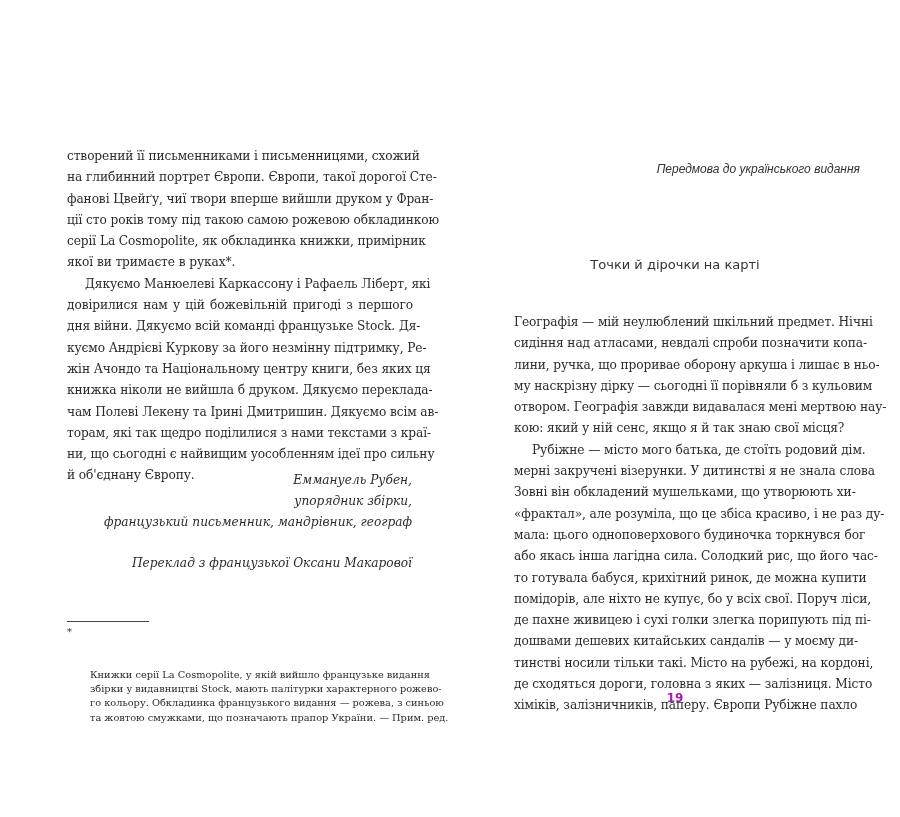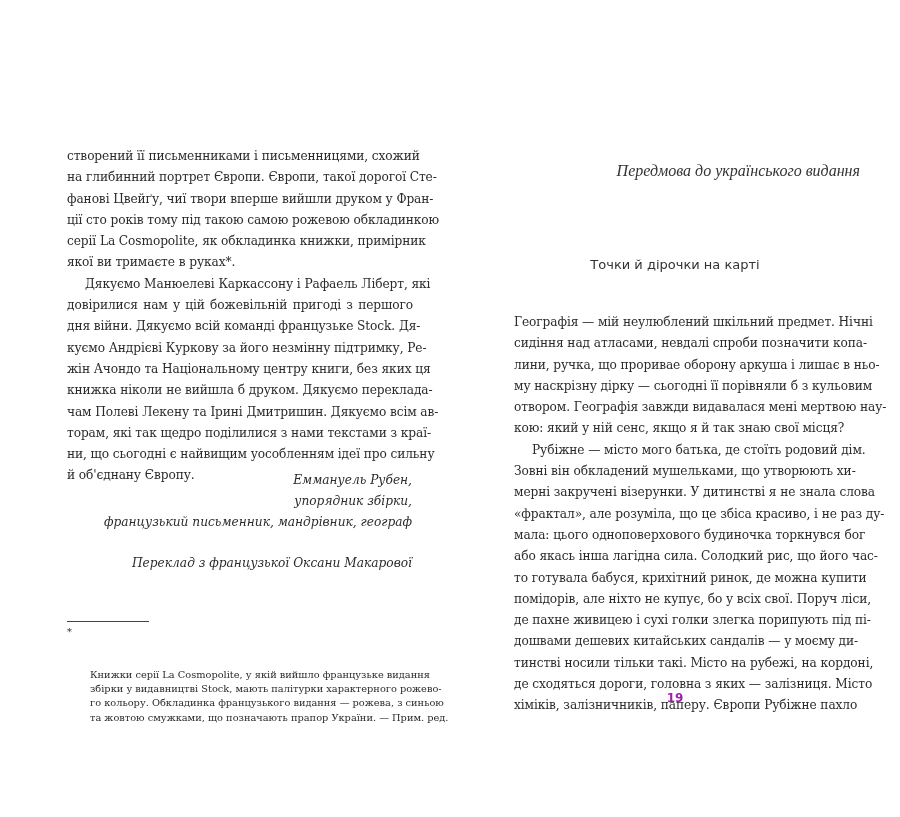--- a/index.html
+++ b/index.html
@@ -14,21 +14,21 @@
   .line { font-size: 12.2px; line-height: 21.3px; white-space: nowrap; text-align: justify; text-align-last: justify; display: block; letter-spacing: -0.1px; }
   .line.last { text-align-last: left; }
   .line.indent { padding-left: 18px; }
   .sig { position: absolute; right: 38px; text-align: right; font-style: italic; font-size: 12.2px; line-height: 21.3px; white-space: nowrap; }
   .footrule { position: absolute; left: 67px; top: 621px; width: 82px; border-top: 1px solid #444; }
   .footnote { position: absolute; left: 67px; top: 625px; width: 350px; font-size: 9.8px; line-height: 14.2px; }
   .footnote .mark { position: absolute; left: 0; top: 0; }
   .footnote .body { margin-left: 23px; margin-top: 43px; }
   .footnote .fl { display: block; white-space: nowrap; text-align: justify; text-align-last: justify; }
   .footnote .fl.last { text-align-last: left; }
-  .running-head { position: absolute; right: 40px; top: 162px; font-family: Liberation Serif, serif; font-style: italic; font-size: 16px; color: #333; white-space: nowrap; }
+  .running-head { position: absolute; right: 40px; top: 162px; font-family: Liberation Sans, sans-serif; font-style: italic; font-size: 12px; color: #333; white-space: nowrap; }
   .chapter-title { position: absolute; left: 0; width: 450px; top: 257px; text-align: center; font-family: "DejaVu Sans", "Liberation Sans", sans-serif; font-size: 13px; color: #333; }
   .page-number { position: absolute; left: 0; width: 450px; top: 691px; text-align: center; font-family: "DejaVu Sans", "Liberation Sans", sans-serif; font-weight: bold; font-size: 12px; color: #a21caf; }
 </style>
 </head>
 <body>
 
 <div class="page page-left">
   <div class="col left-col">
     <div>
       <span class="line">створений її письменниками і письменницями, схожий</span>
@@ -77,22 +77,22 @@
     <div>
       <span class="line">Географія — мій неулюблений шкільний предмет. Нічні</span>
       <span class="line">сидіння над атласами, невдалі спроби позначити копа-</span>
       <span class="line">лини, ручка, що проривае оборону аркуша і лишає в ньо-</span>
       <span class="line">му наскрізну дірку — сьогодні її порівняли б з кульовим</span>
       <span class="line">отвором. Географія завжди видавалася мені мертвою нау-</span>
       <span class="line last">кою: який у ній сенс, якщо я й так знаю свої місця?</span>
     </div>
     <div>
       <span class="line indent">Рубіжне — місто мого батька, де стоїть родовий дім.</span>
+      <span class="line">мерні закручені візерунки. У дитинстві я не знала слова</span>
       <span class="line">Зовні він обкладений мушельками, що утворюють хи-</span>
-      <span class="line">мерні закручені візерунки. У дитинстві я не знала слова</span>
       <span class="line">«фрактал», але розуміла, що це збіса красиво, і не раз ду-</span>
       <span class="line">мала: цього одноповерхового будиночка торкнувся бог</span>
       <span class="line">або якась інша лагідна сила. Солодкий рис, що його час-</span>
       <span class="line">то готувала бабуся, крихітний ринок, де можна купити</span>
       <span class="line">помідорів, але ніхто не купує, бо у всіх свої. Поруч ліси,</span>
       <span class="line">де пахне живицею і сухі голки злегка порипують під пі-</span>
       <span class="line">дошвами дешевих китайських сандалів — у моєму ди-</span>
       <span class="line">тинстві носили тільки такі. Місто на рубежі, на кордоні,</span>
       <span class="line">де сходяться дороги, головна з яких — залізниця. Місто</span>
       <span class="line">хіміків, залізничників, паперу. Європи Рубіжне пахло</span>

